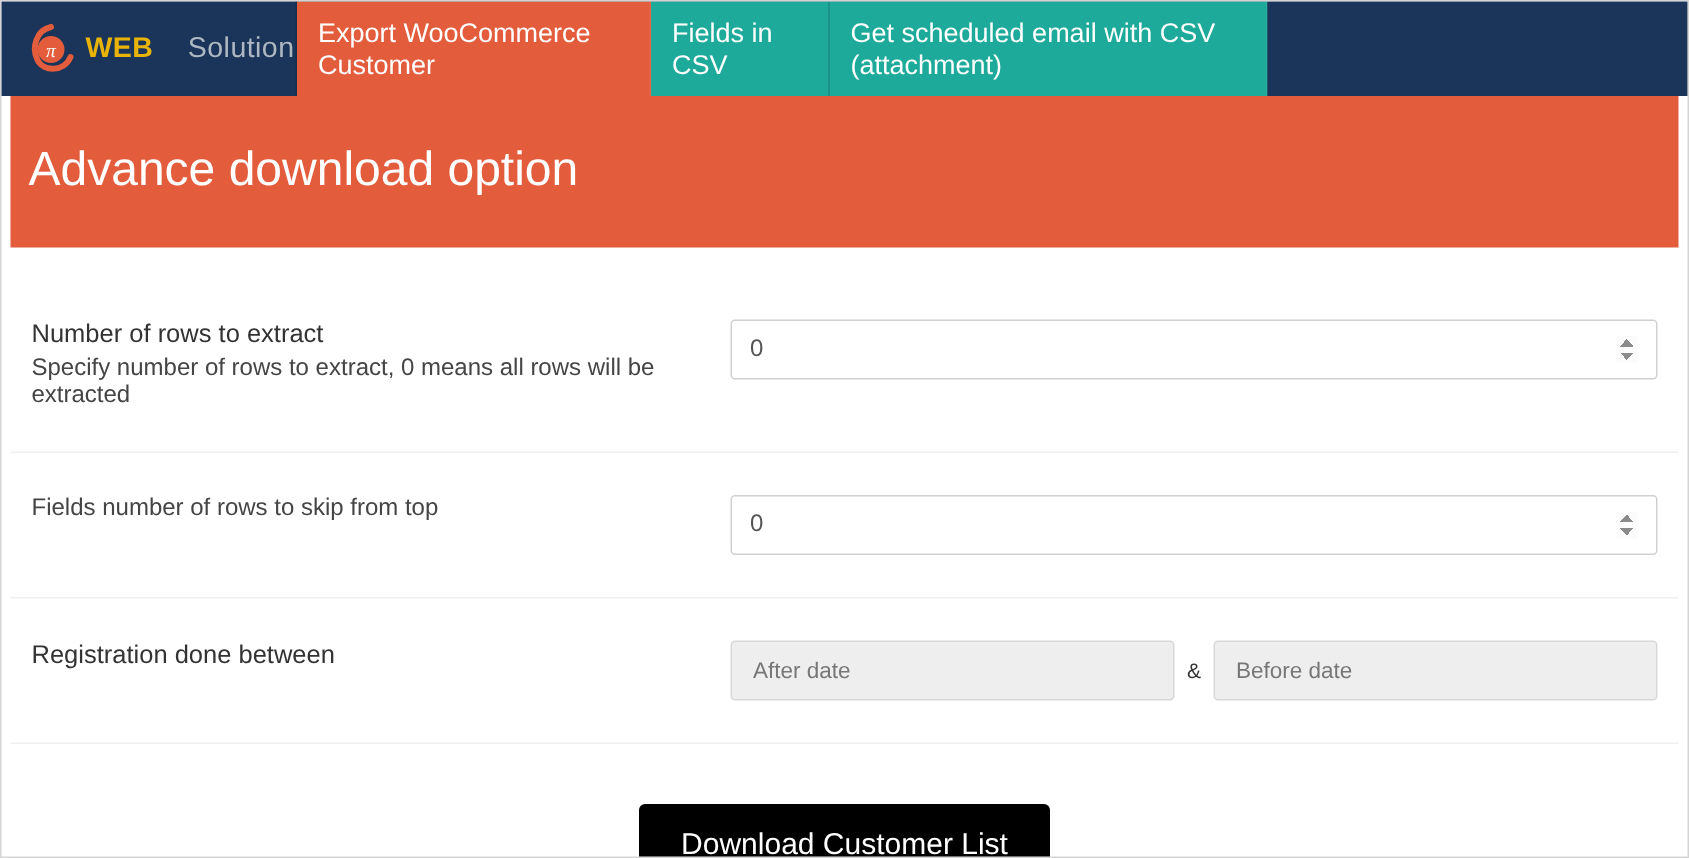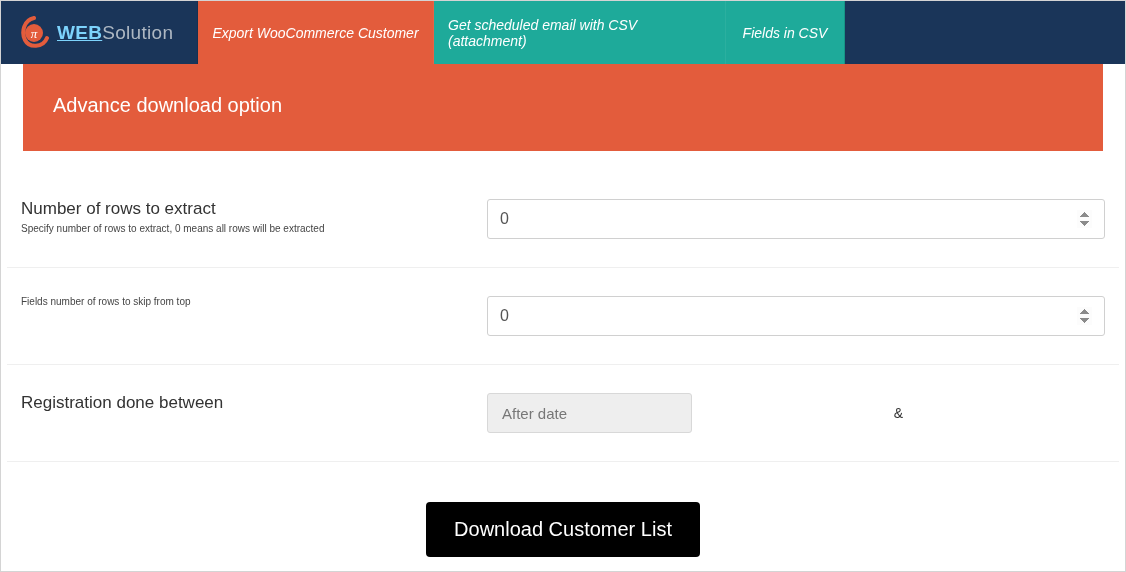--- a/index.html
+++ b/index.html
@@ -36,58 +36,57 @@
     }
     .logo-badge svg {
       display: block;
     }
     .logo-text {
       font-weight: 700;
       font-size: 19px;
       letter-spacing: 0.3px;
     }
     .logo-web {
-      color: #7dd3fc;
-      text-decoration: underline;
+      color: #eab308;
     }
     .logo-sol {
       color: #aeb8c3;
       font-weight: 400;
+      margin-left: 23px;
     }
     .nav-item {
       display: flex;
       align-items: center;
       justify-content: center;
       color: #ffffff;
-      font-size: 14px;
+      font-size: 18px;
       padding: 16px 14px;
       cursor: pointer;
       border-right: 1px solid rgba(255,255,255,0.06);
-      font-style: italic;
     }
     .nav-orange {
       background: #e35c3c;
       width: 236px;
     }
     .nav-teal {
       background: #1eaa9a;
     }
     .nav-teal-1 { width: 119px; border-right: 1px solid #179486; }
     .nav-teal-2 { width: 292px; }
     .nav-fill {
       flex: 1;
       background: #1a3559;
     }
     .header-banner {
       background: #e35c3c;
       color: #ffffff;
-      font-size: 20px;
+      font-size: 32px;
       font-weight: 300;
-      padding: 30px 22px 34px 30px;
-      margin: 0 22px;
+      padding: 30px 22px 34px 12px;
+      margin: 0 6px;
     }
     .form-area {
       margin: 12px 6px;
     }
     .form-row {
       display: flex;
       border-bottom: 1px solid #efefef;
       padding: 28px 14px 28px 14px;
       align-items: flex-start;
     }
@@ -97,41 +96,41 @@
     .label-col {
       width: 466px;
       padding-right: 20px;
     }
     .label-title {
       font-size: 17px;
       color: #333333;
       margin-bottom: 4px;
     }
     .label-desc {
-      font-size: 10px;
+      font-size: 16px;
       color: #454545;
     }
     .input-col {
       flex: 1;
       display: flex;
       align-items: center;
       gap: 0;
     }
     .num-input {
       flex: 1;
       height: 40px;
       border: 1px solid #d0d0d0;
       border-radius: 3px;
       font-size: 16px;
       color: #555;
       padding: 0 12px;
       outline: none;
     }
     .date-input {
-      width: 205px;
+      width: 296px;
       height: 40px;
       border: 1px solid #d8d8d8;
       background: #eeeeee;
       border-radius: 3px;
       font-size: 15px;
       color: #777;
       padding: 0 14px;
       outline: none;
     }
     .date-input::placeholder {
@@ -172,22 +171,22 @@
         <path d="M17 2 C7 4 4 16 8 24 C12 32 26 32 30 22" stroke="#e35c3c" stroke-width="4" fill="none" stroke-linecap="round"></path>
         <circle cx="17" cy="17" r="9" fill="#e35c3c"></circle>
         <text x="17" y="22" text-anchor="middle" font-size="13" font-family="serif" fill="#ffffff" font-style="italic">π</text>
       </svg>
     </span>
     <span class="logo-text">
       <span class="logo-web">WEB</span><span class="logo-sol">Solution</span>
     </span>
   </div>
   <div class="nav-item nav-orange">Export WooCommerce Customer</div>
+  <div class="nav-item nav-teal nav-teal-1">Fields in CSV</div>
   <div class="nav-item nav-teal nav-teal-2">Get scheduled email with CSV (attachment)</div>
-  <div class="nav-item nav-teal nav-teal-1">Fields in CSV</div>
   <div class="nav-fill"></div>
 </div>
 
 <div class="header-banner">Advance download option</div>
 
 <div class="form-area">
 
   <div class="form-row">
     <div class="label-col">
       <div class="label-title">Number of rows to extract</div>
@@ -207,20 +206,21 @@
     </div>
   </div>
 
   <div class="form-row" style="border-bottom:1px solid #efefef;justify-content:center;">
     <div class="label-col">
       <div class="label-title">Registration done between</div>
     </div>
     <div class="input-col">
       <input type="text" class="date-input" placeholder="After date" style="">
       <span class="ampersand">&amp;</span>
+      <input type="text" class="date-input" placeholder="Before date" style="">
     </div>
   </div>
 
   <div class="button-row">
     <button class="download-btn">Download Customer List</button>
   </div>
 
 </div>
 
 </body></html>

